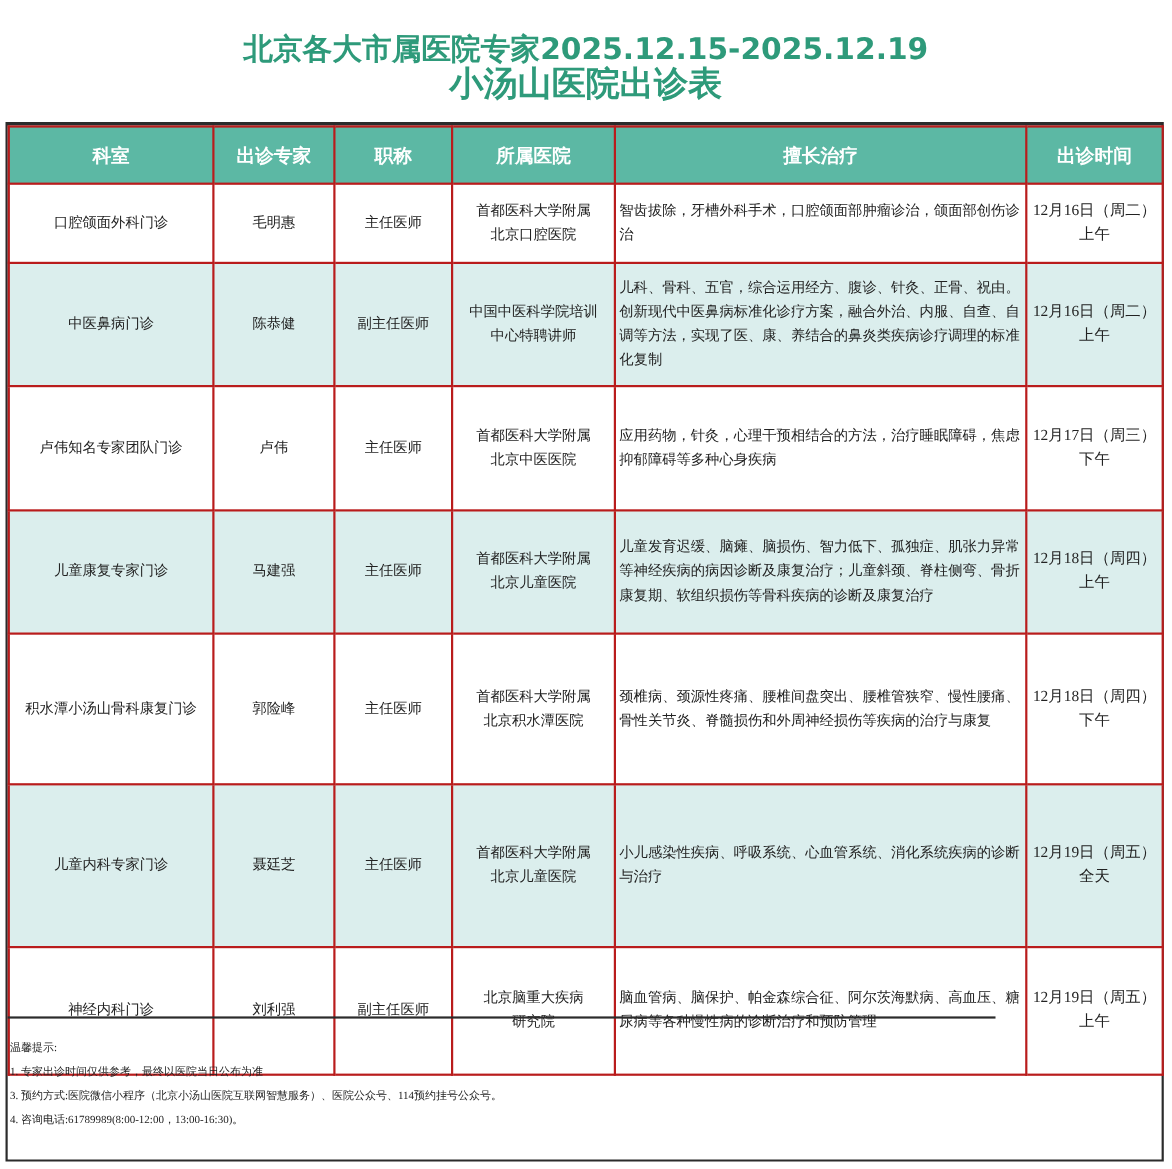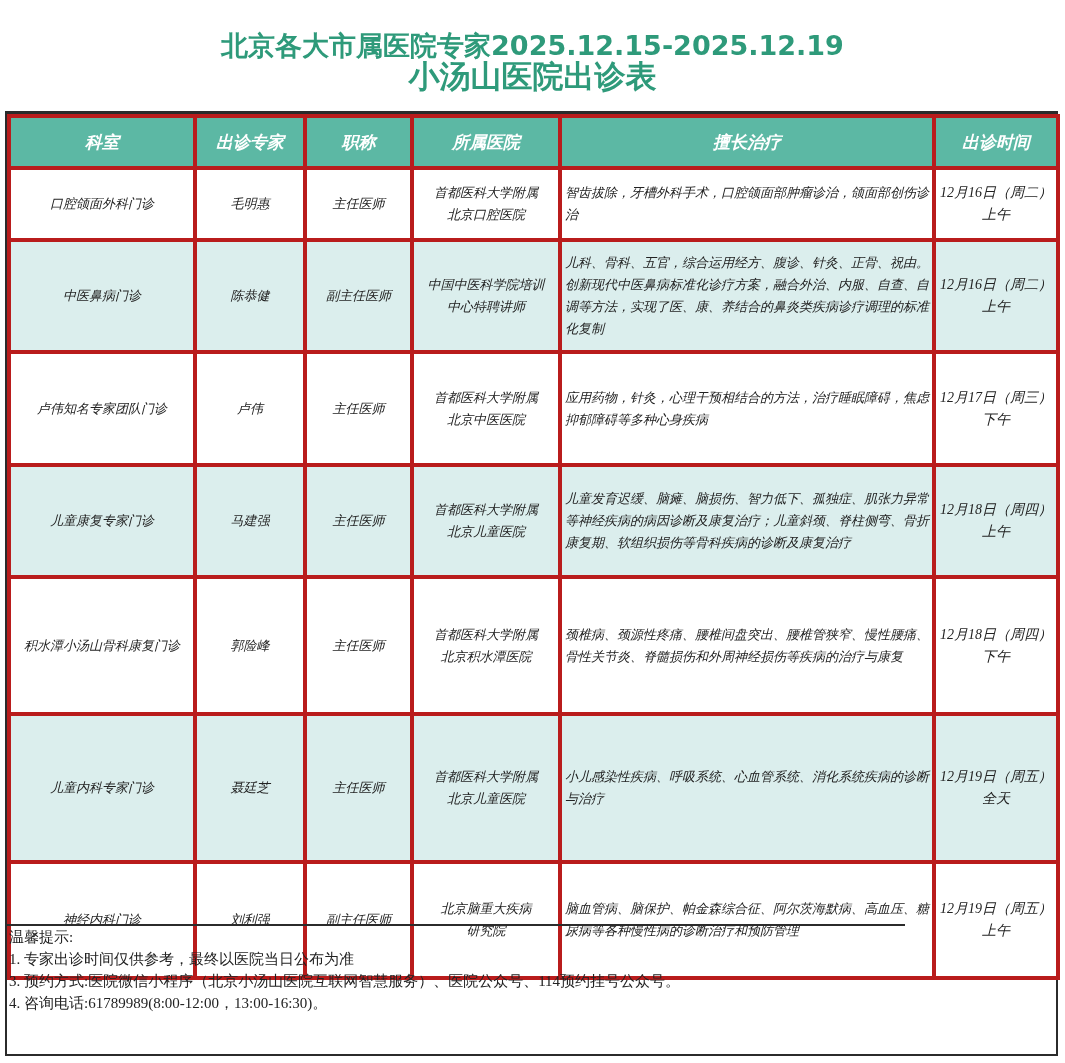--- a/index.html
+++ b/index.html
@@ -13,39 +13,39 @@
   .title.line1 { top: 26px; font-size: 27px; line-height: 40px; }
   .title.line2 { top: 56px; font-size: 31px; line-height: 40px; }
 
   .sheet {
     position: absolute; left: 5px; top: 111px; width: 1053px; height: 945px;
     border: 2px solid #2b2b2b; border-top: 3px solid #2b2b2b;
   }
   table {
     border-collapse: collapse; width: 1049px; table-layout: fixed;
   }
-  th, td { border: 4px solid #b91c1c; font-style: italic; }
+  th, td { border: 2px solid #b91c1c; }
   thead th {
     background: #5cb8a4; color: #ffffff; font-weight: bold; font-size: 17px;
     height: 52px; text-align: center; vertical-align: middle;
   }
   tbody td {
     font-size: 13px; line-height: 22px; color: #222;
     vertical-align: middle;
   }
   tbody tr:nth-child(even) td { background: #dbeeed; }
   tbody tr:nth-child(odd) td { background: #ffffff; }
   td.c { text-align: center; }
   td.l { text-align: left; padding: 0 2px 0 3px; }
   td.time { text-align: center; font-family: "Liberation Serif", "DejaVu Serif", serif; font-size: 14px; }
   td.hosp { line-height: 22px; }
 
   .notes {
-    position: absolute; left: 0; top: 810px; width: 898px; padding: 0 2px;
-    font-family: "Liberation Serif", "DejaVu Serif", serif; font-size: 15px; line-height: 22px;
+    position: absolute; left: 0; top: 810px; width: 898px; padding: 16px 2px;
+    font-family: "Liberation Serif", "DejaVu Serif", serif; font-size: 10px; line-height: 22px;
     border-top: 2px solid #2b2b2b;
   }
   .notes div { white-space: nowrap; }
 </style>
 </head>
 <body>
 
 <div class="title line1">北京各大市属医院专家2025.12.15-2025.12.19</div>
 <div class="title line2">小汤山医院出诊表</div>
 

